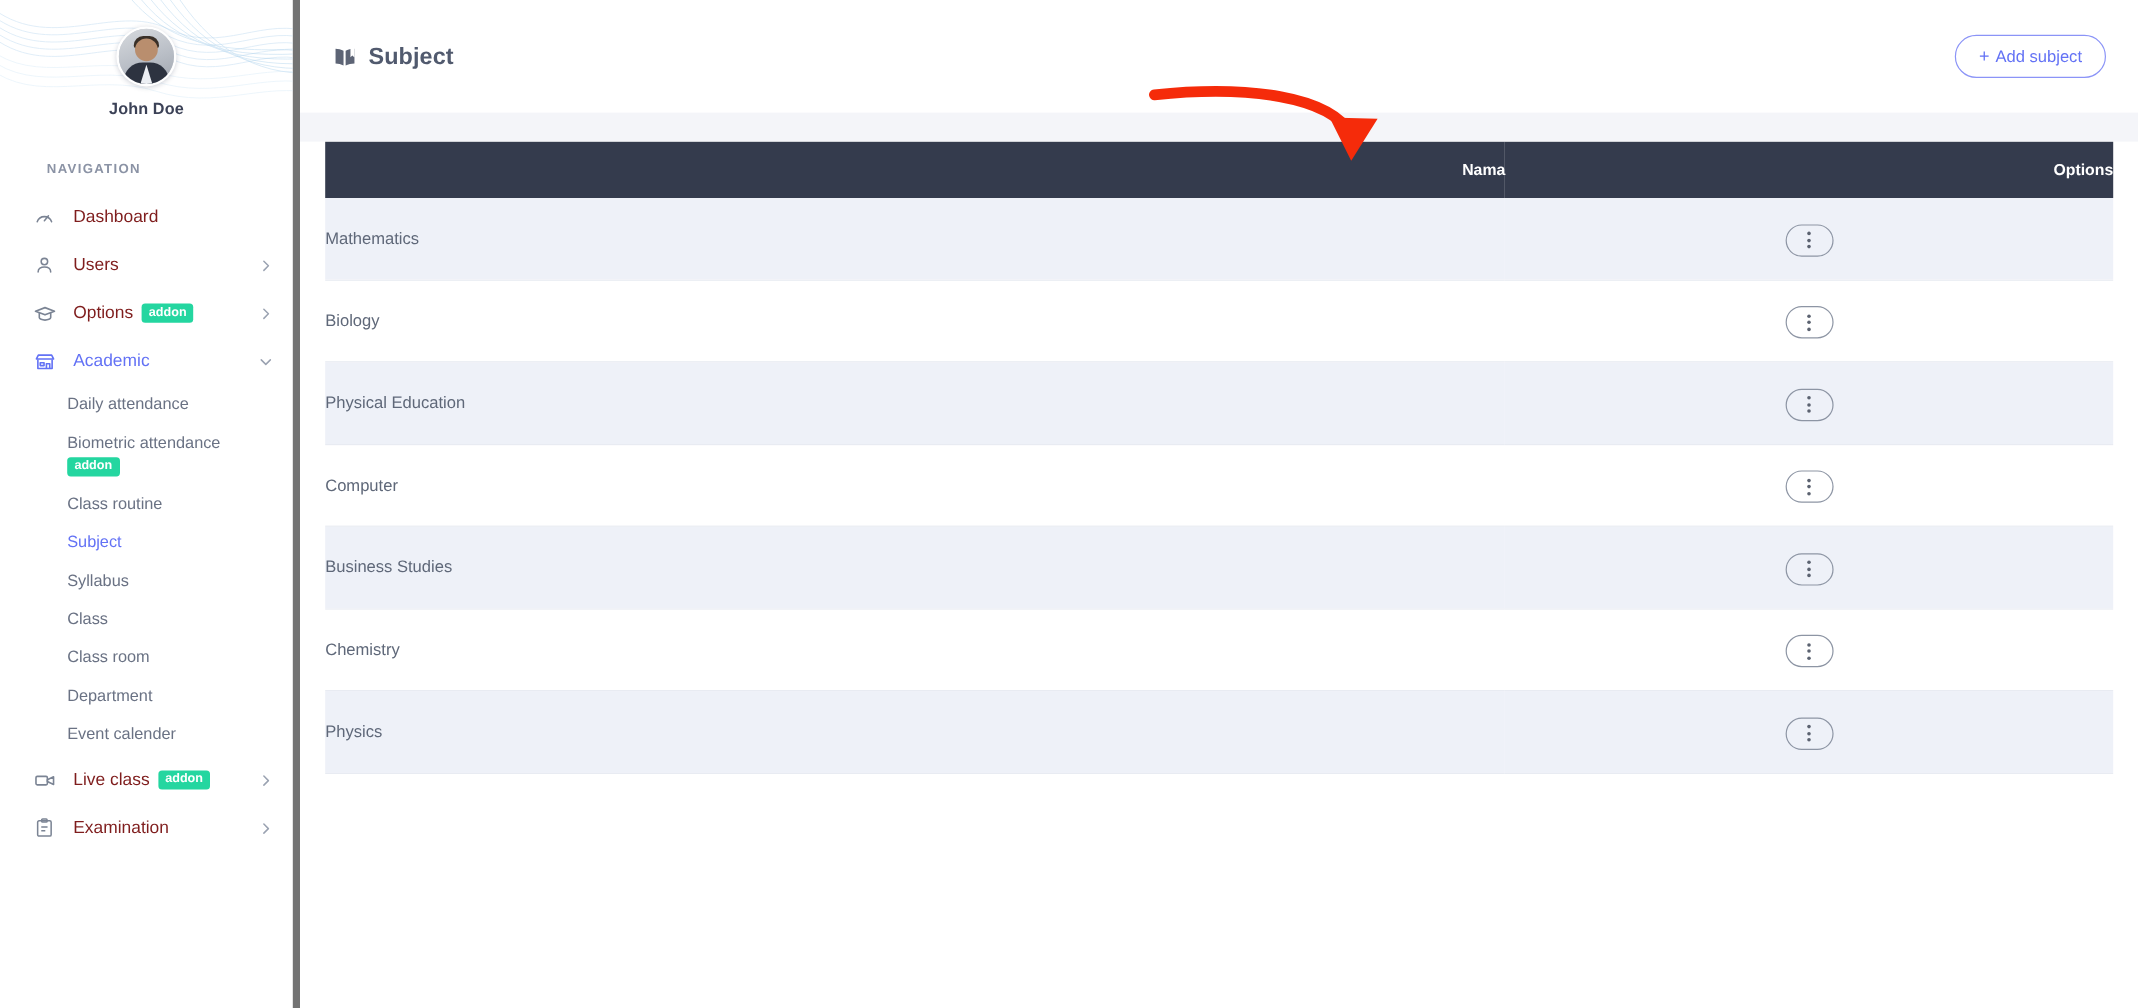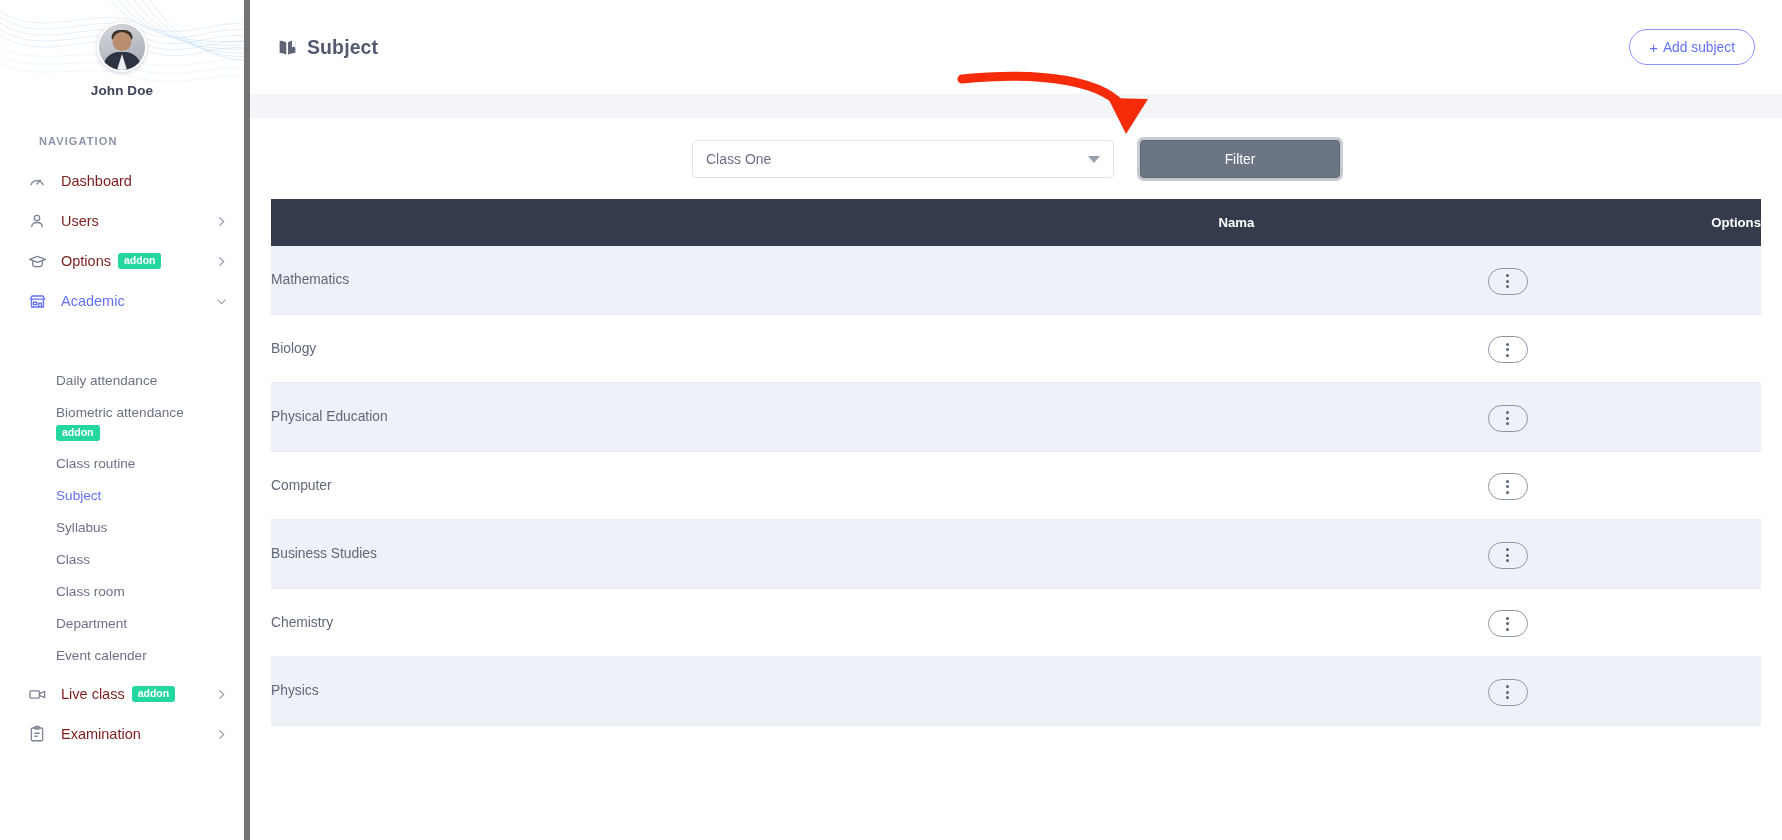--- a/index.html
+++ b/index.html
@@ -149,21 +149,21 @@
     vertical-align: middle;
   }
 
   .nav-chevron {
     margin-left: auto;
     color: #9aa2b1;
     display: flex;
     align-items: center;
   }
 
-  .submenu { padding-bottom: 2px; margin-top: 44px; }
+  .submenu { padding-bottom: 2px; }
   .submenu-item {
     display: block;
     padding: 7px 16px 7px 56px;
     font-size: 13.6px;
     color: #6a7284;
     cursor: pointer;
     line-height: 18px;
   }
   .submenu-item.active { color: #6372f5; }
   .submenu-item .badge-addon { margin-left: 0; display: block; width: fit-content; margin-top: 3px; }
@@ -525,29 +525,20 @@
       <button class="btn-add">
         <span class="plus">+</span>
         <span>Add subject</span>
       </button>
     </header>
 
     <div class="topbar-gap"></div>
 
     <div class="content-card">
 
-      <div class="filter-bar">
-        <div class="select-wrap">
-          <div class="select-field">
-            <span>Class One</span>
-            <span class="select-caret"></span>
-          </div>
-        </div>
-        <button class="btn-filter">Filter</button>
-      </div>
 
       <table class="subject-table">
         <thead>
           <tr>
             <th class="col-name">Nama</th>
             <th class="col-options">Options</th>
           </tr>
         </thead>
         <tbody>
           <tr>

